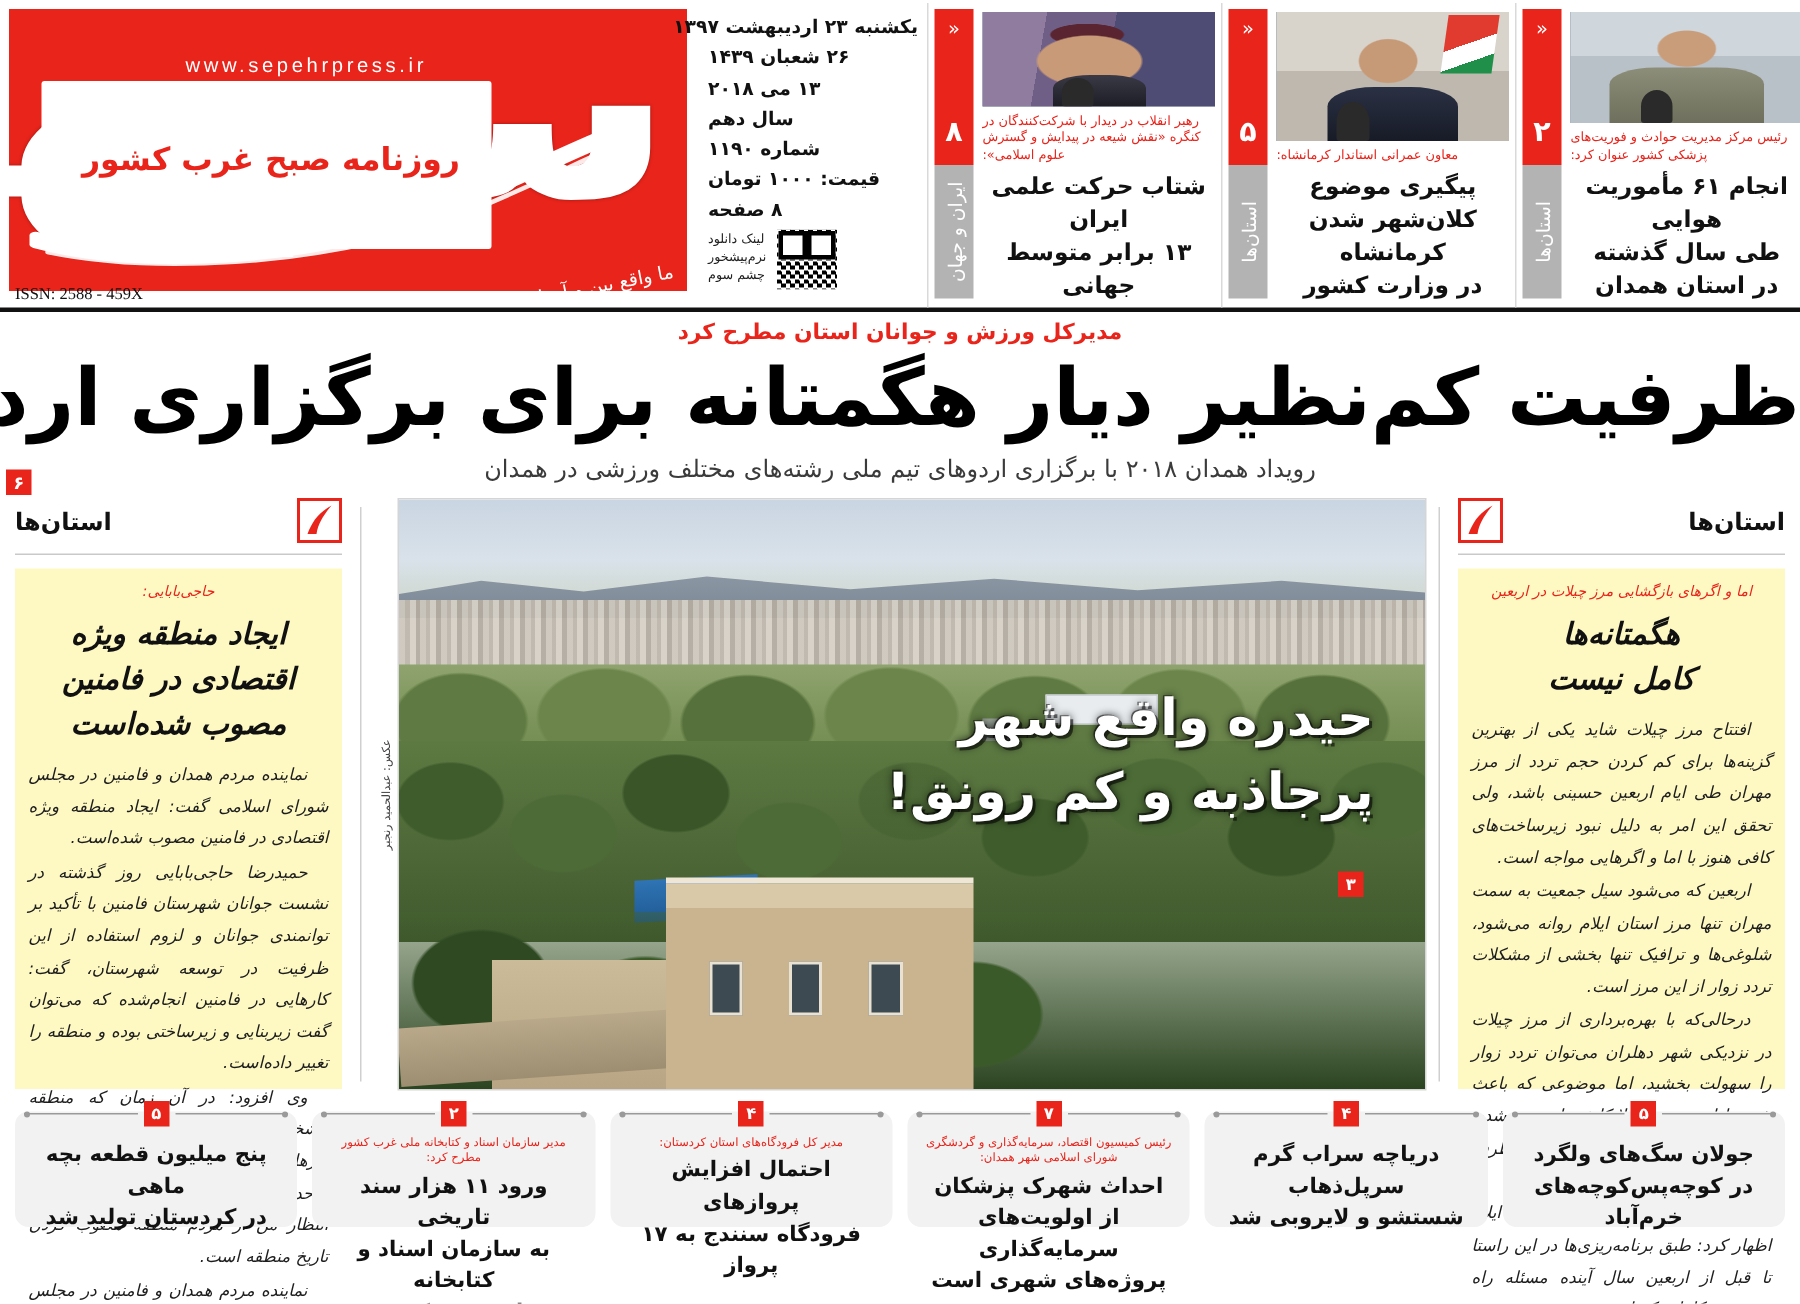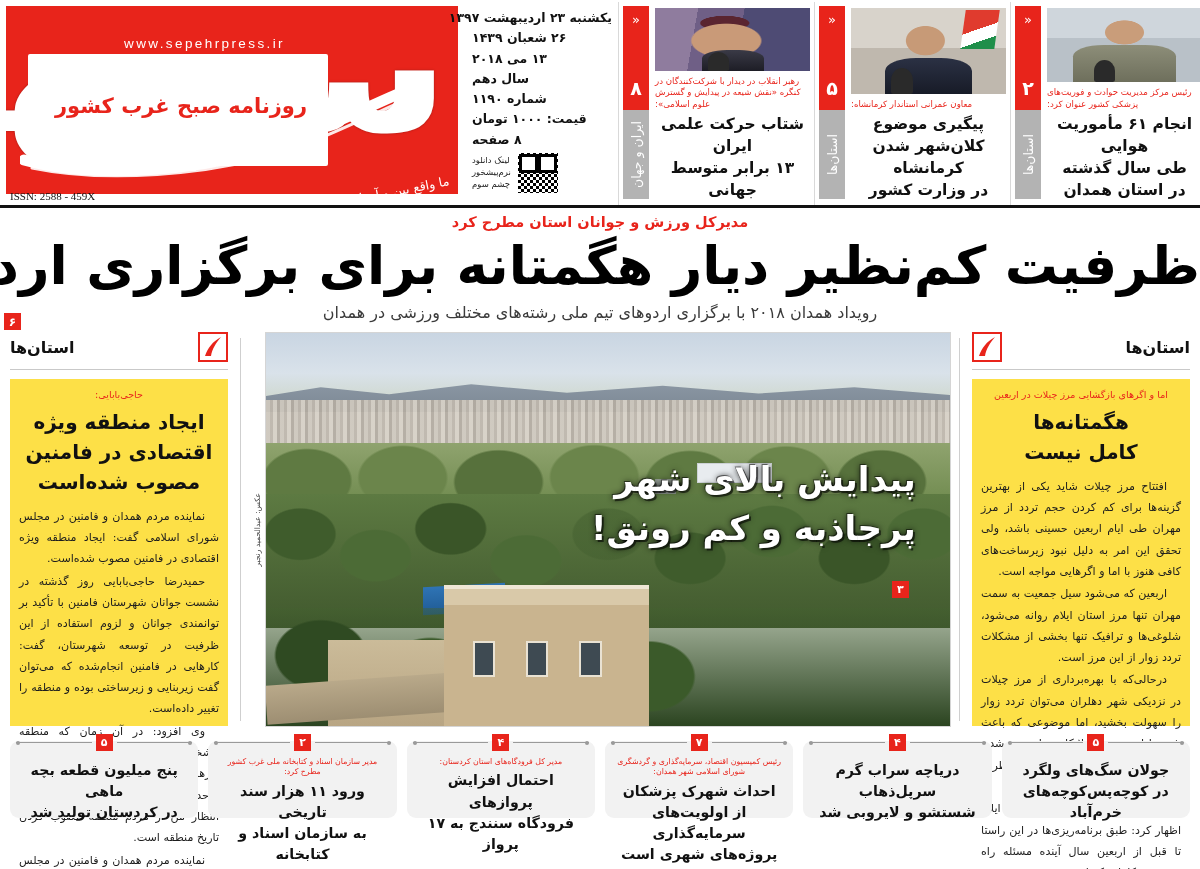--- a/index.html
+++ b/index.html
@@ -394,23 +394,24 @@
   .art-body p {
     font-size: 11.1px;
     color: #1d1d1d;
     direction: rtl;
     text-align: justify;
     line-height: 1.92;
     text-indent: 14px;
     margin-bottom: 1px;
   }
   .col-shade {
-    background: #fde047;
+    background: #fef9c3;
     padding: 9px 9px 8px 9px;
     height: calc(100% - 48px);
+    font-style: italic;
   }
 
   
   .center-col {
     flex: 1;
     padding: 4px 6px 4px 6px;
     position: relative;
     display: flex;
     flex-direction: row-reverse;
   }
@@ -795,21 +796,21 @@
         <div class="tree-band-near"></div>
         <div class="house-side"></div>
         <div class="wall"></div>
         <div class="house-main">
           <div class="win" style="left:14%; top:38%"></div>
           <div class="win" style="left:40%; top:38%"></div>
           <div class="win" style="left:66%; top:38%"></div>
         </div>
 
         <div class="photo-overlay">
-          <div>پیدایش بالای شهر</div>
+          <div>حیدره واقع شهر</div>
           <div>پرجاذبه و کم رونق!</div>
         </div>
         <div class="photo-badge">۳</div>
       </div>
     </div>
 
     <div class="col-sep"></div>
 
     <div class="side-col">
       <div class="sec-head">

